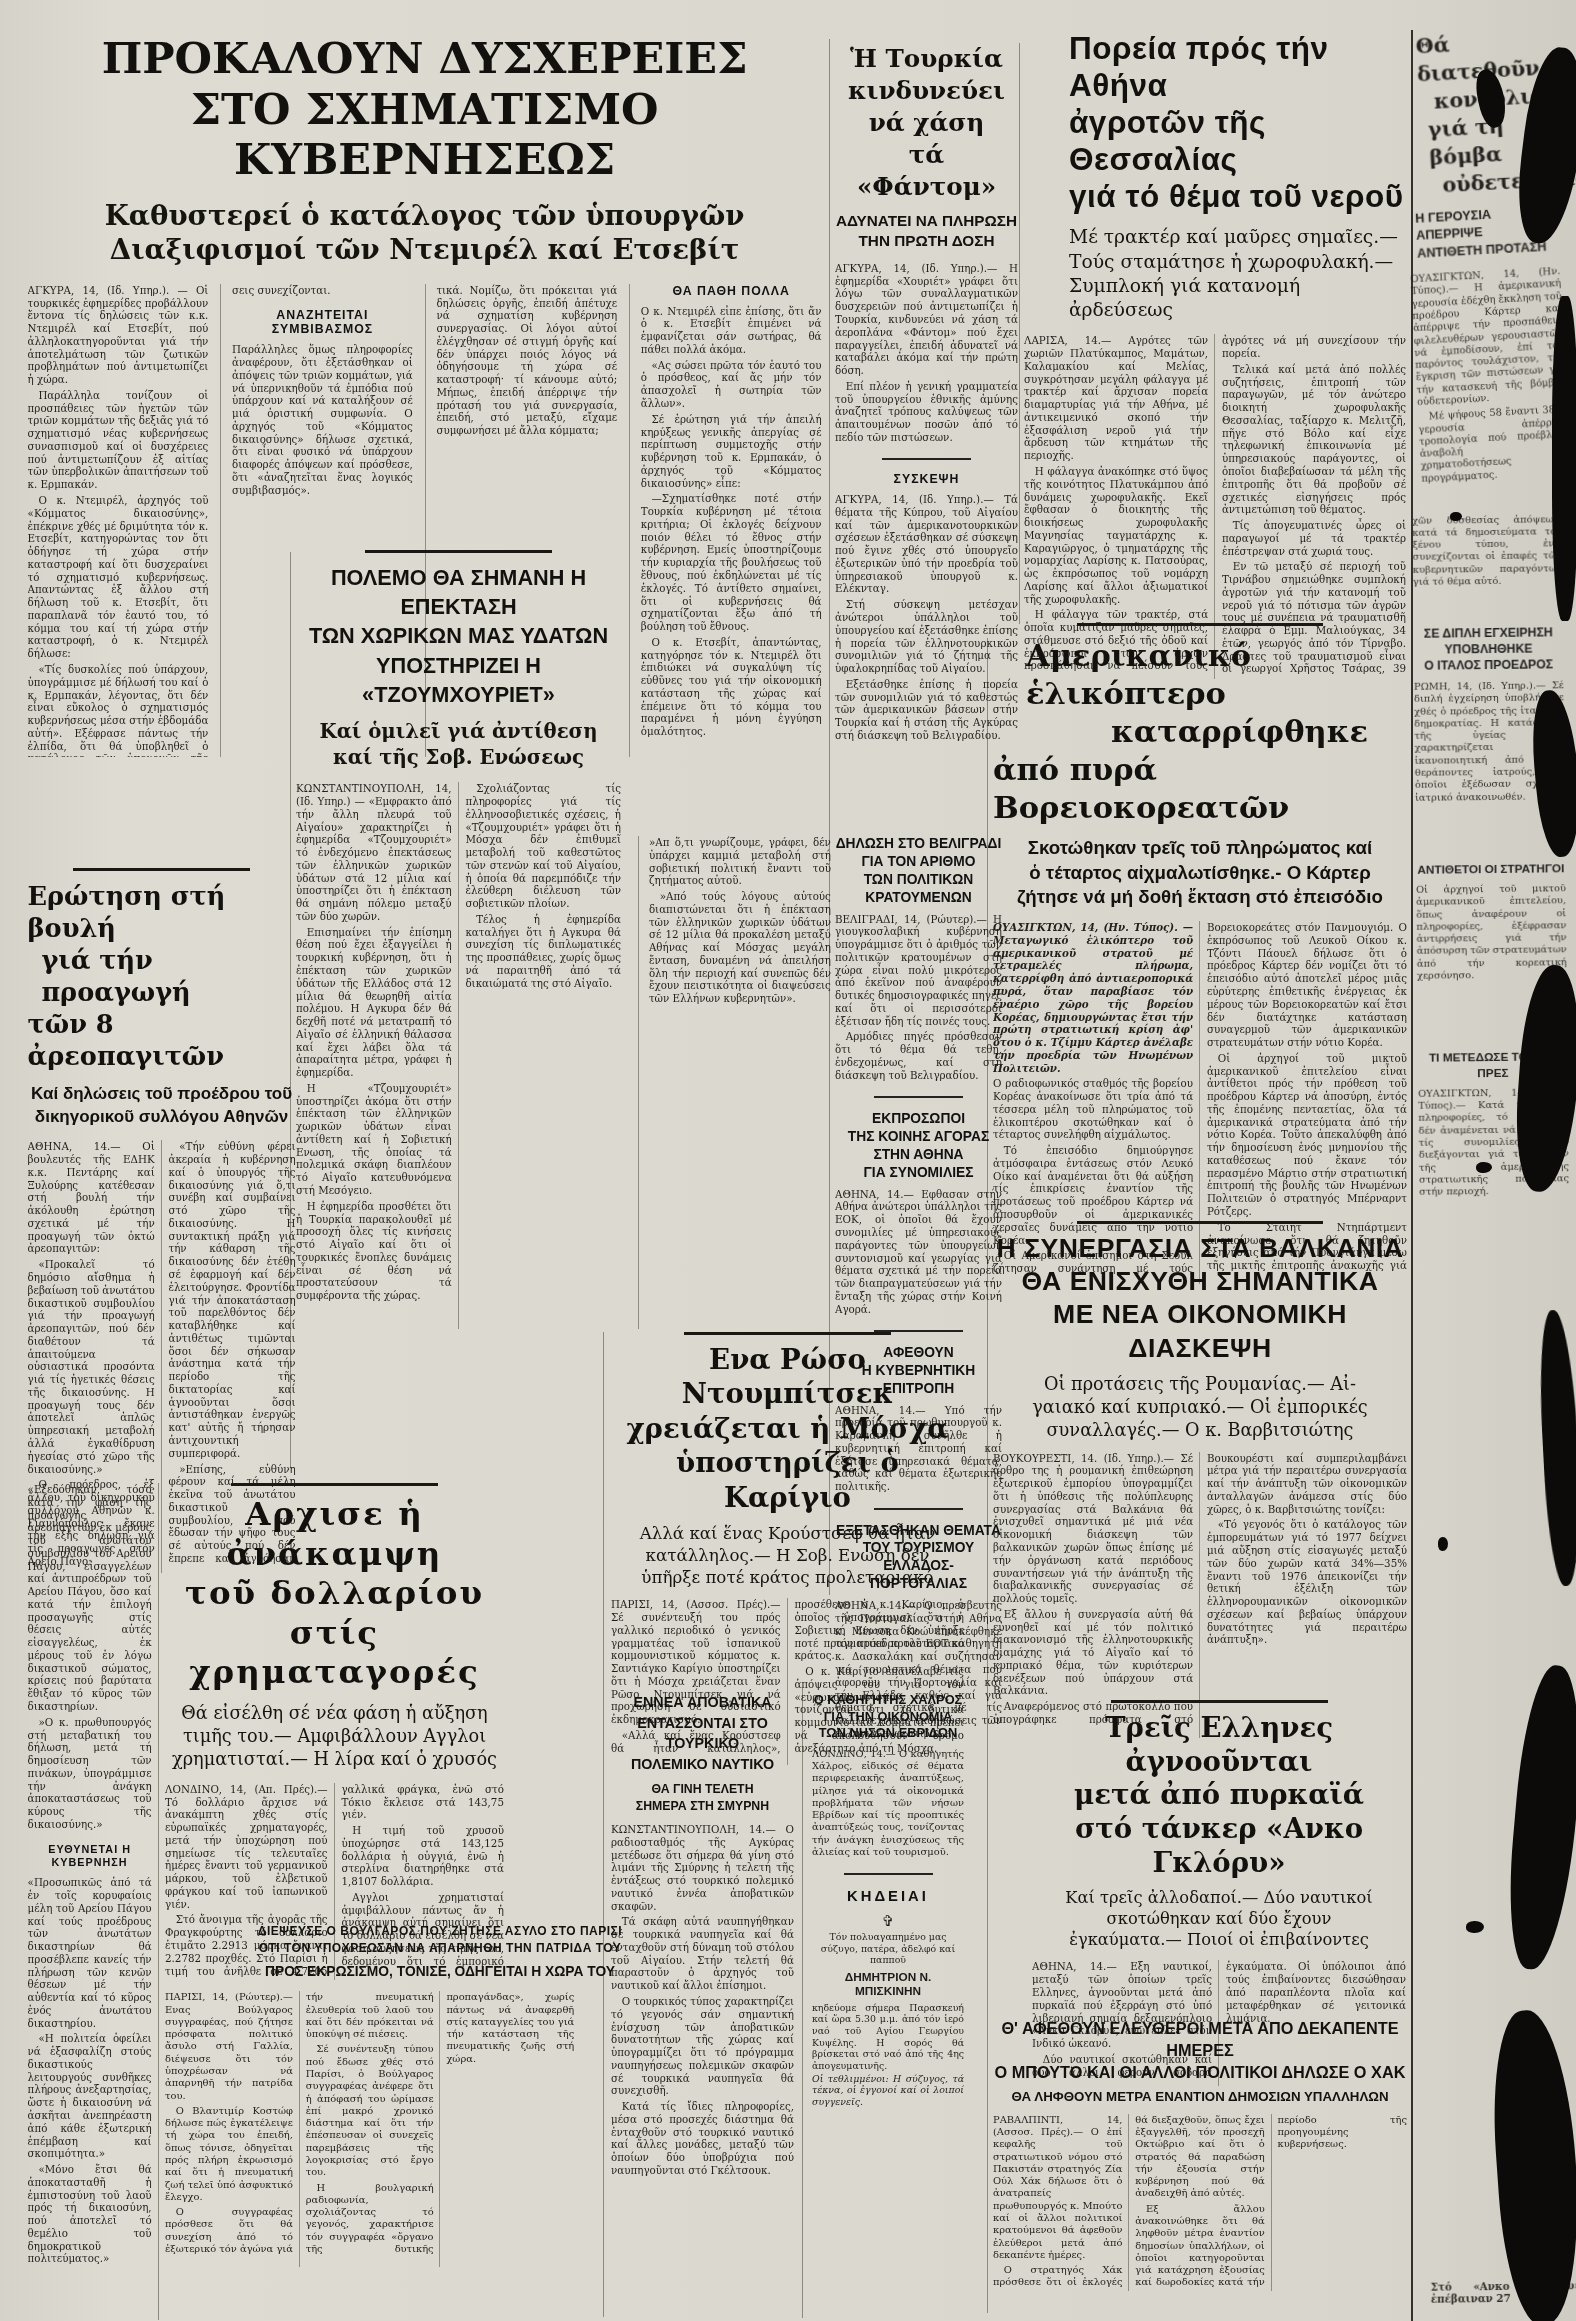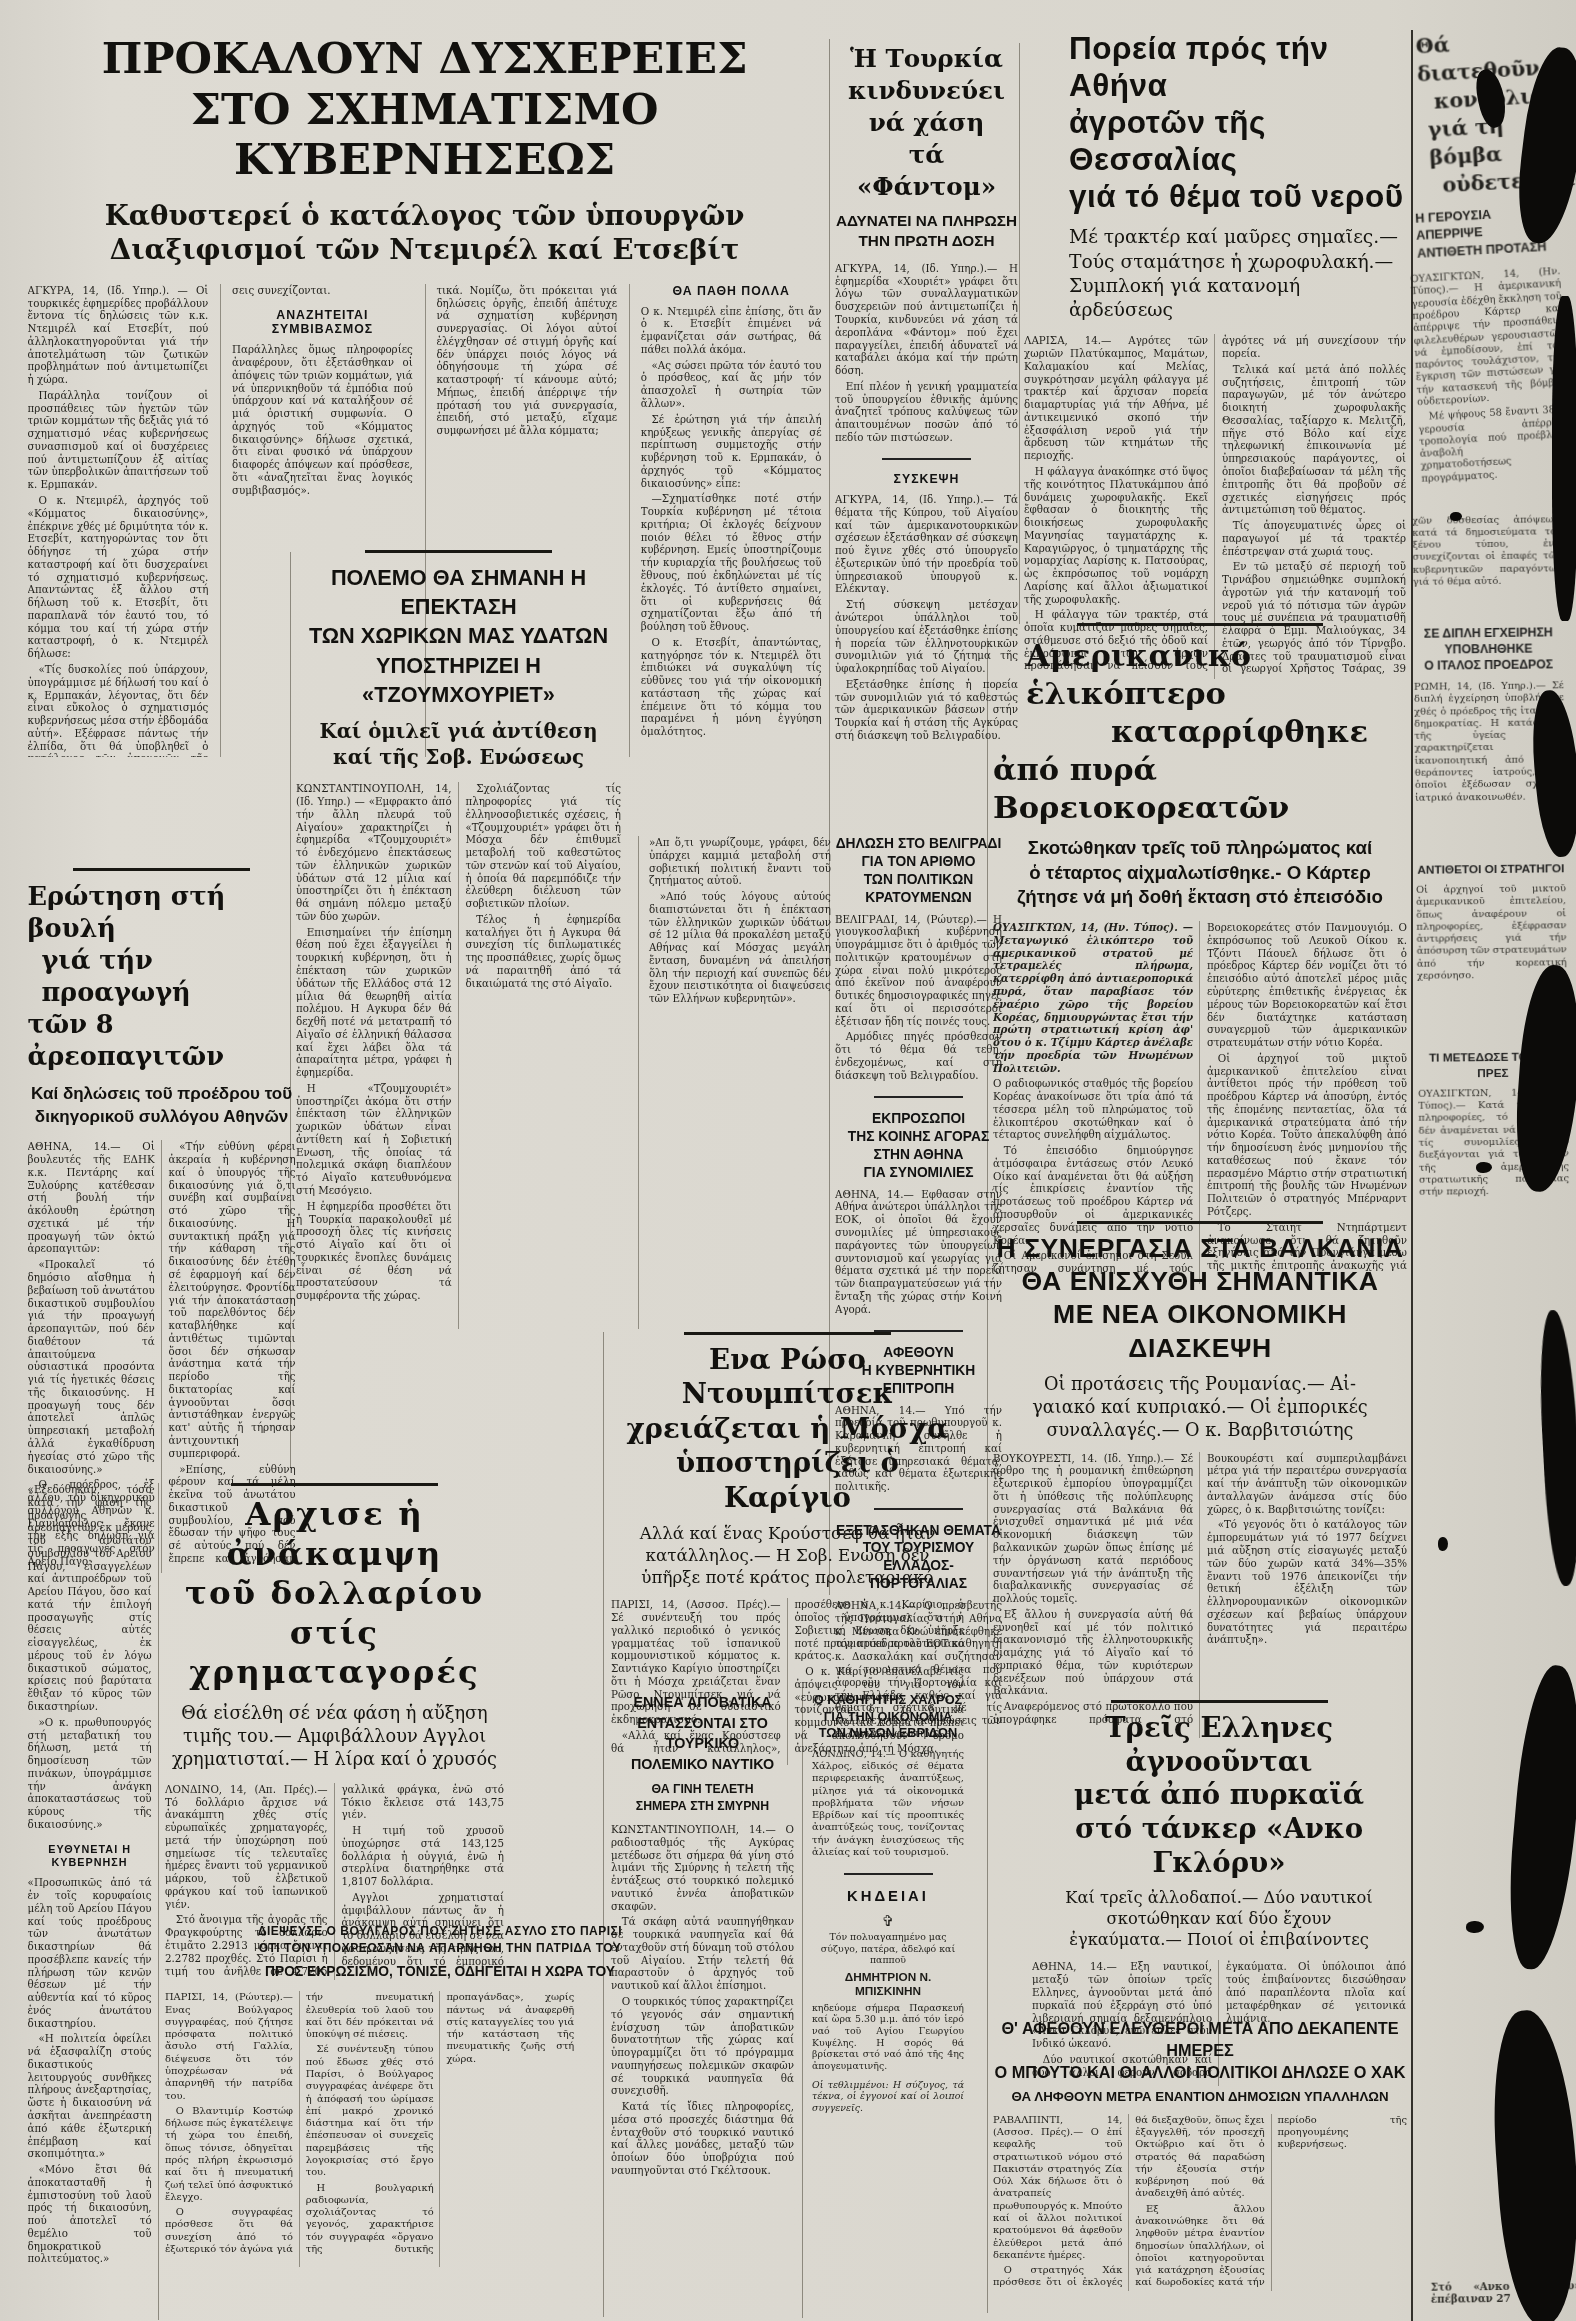--- a/index.html
+++ b/index.html
@@ -391,21 +391,21 @@
     </div>
     <div class="body" style="font-size:9.9px;">
         <p class="para">ΛΟΝΔΙΝΟ, 14.— Ο καθηγητής Χάλρος, εἰδικός σέ θέματα περιφερειακῆς ἀναπτύξεως, μίλησε γιά τά οἰκονομικά προβλήματα τῶν νήσων Εβρίδων καί τίς προοπτικές ἀναπτύξεώς τους, τονίζοντας τήν ἀνάγκη ἐνισχύσεως τῆς ἁλιείας καί τοῦ τουρισμοῦ.</p>
       </div>
     <div class="caprule"></div>
     <div class="cap-head" style="letter-spacing:3px;font-size:14.8px;">ΚΗΔΕΙΑΙ</div>
     <div class="kideia-cross">✞</div>
     <div class="body" style="font-size:9.4px;text-align:center;">Τόν πολυαγαπημένο μας σύζυγο, πατέρα, ἀδελφό καί παπποῦ</div>
     <div class="kideia-name">ΔΗΜΗΤΡΙΟΝ Ν. ΜΠΙΣΚΙΝΗΝ</div>
     <div class="body" style="font-size:9.4px;">κηδεύομε σήμερα Παρασκευή καί ὥρα 5.30 μ.μ. ἀπό τόν ἱερό ναό τοῦ Αγίου Γεωργίου Κυψέλης. Η σορός θά βρίσκεται στό ναό ἀπό τῆς 4ης ἀπογευματινῆς.</div>
-    <div class="body" style="font-size:9.4px;margin-top:7px;font-style:italic;">Οἱ τεθλιμμένοι: Η σύζυγος, τά τέκνα, οἱ ἐγγονοί καί οἱ λοιποί συγγενεῖς.</div>
+    <div class="body" style="font-size:9.4px;margin-top:1px;font-style:italic;">Οἱ τεθλιμμένοι: Η σύζυγος, τά τέκνα, οἱ ἐγγονοί καί οἱ λοιποί συγγενεῖς.</div>
   </div>
 
   <div class="art edgecol" style="left:1419px;top:29.6px;width:150px;height:2285px;transform:rotate(-0.6deg);">
     <div style="transform:rotate(-2.5deg);">
       <div class="hl-serif" style="font-size:20.7px;line-height:1.35;text-align:left;">
         <div style="padding-left:17.7px;">Θά διατεθοῦν</div>
         <div style="padding-left:33px;">κονδύλια</div>
         <div style="padding-left:25.6px;">γιά τή βόμβα</div>
         <div style="padding-left:37px;">οὐδετερονίων</div>
       </div>

